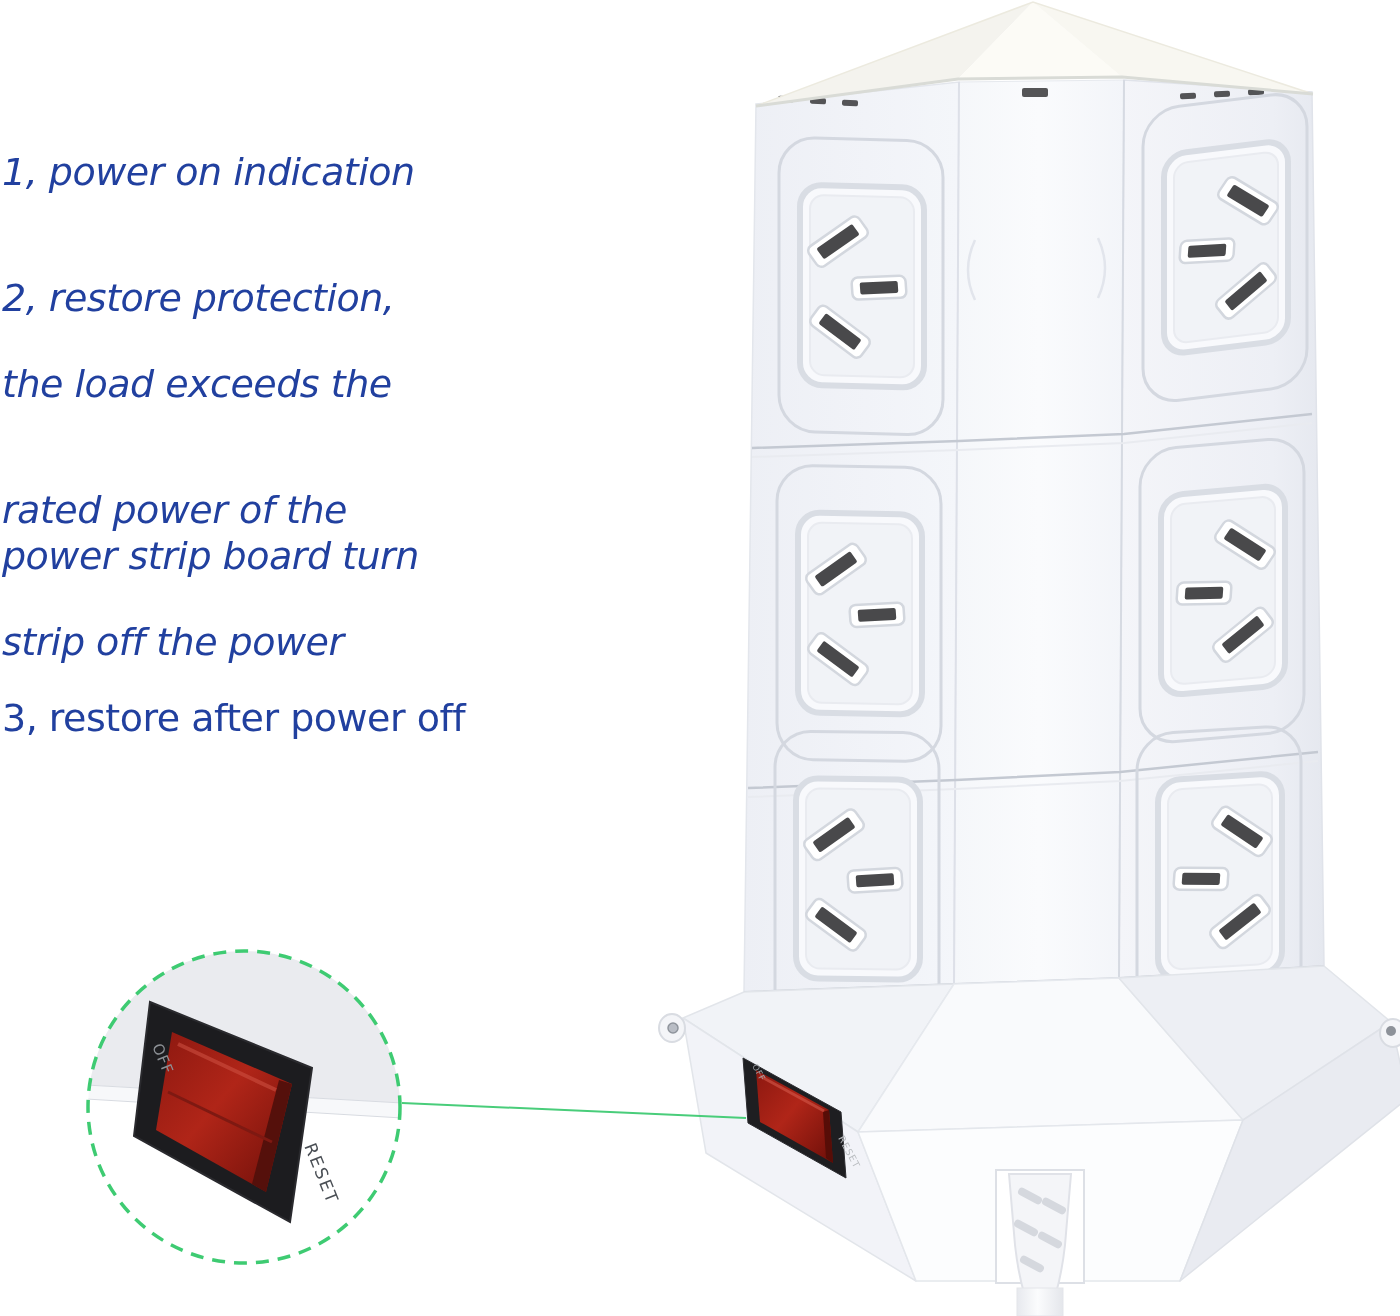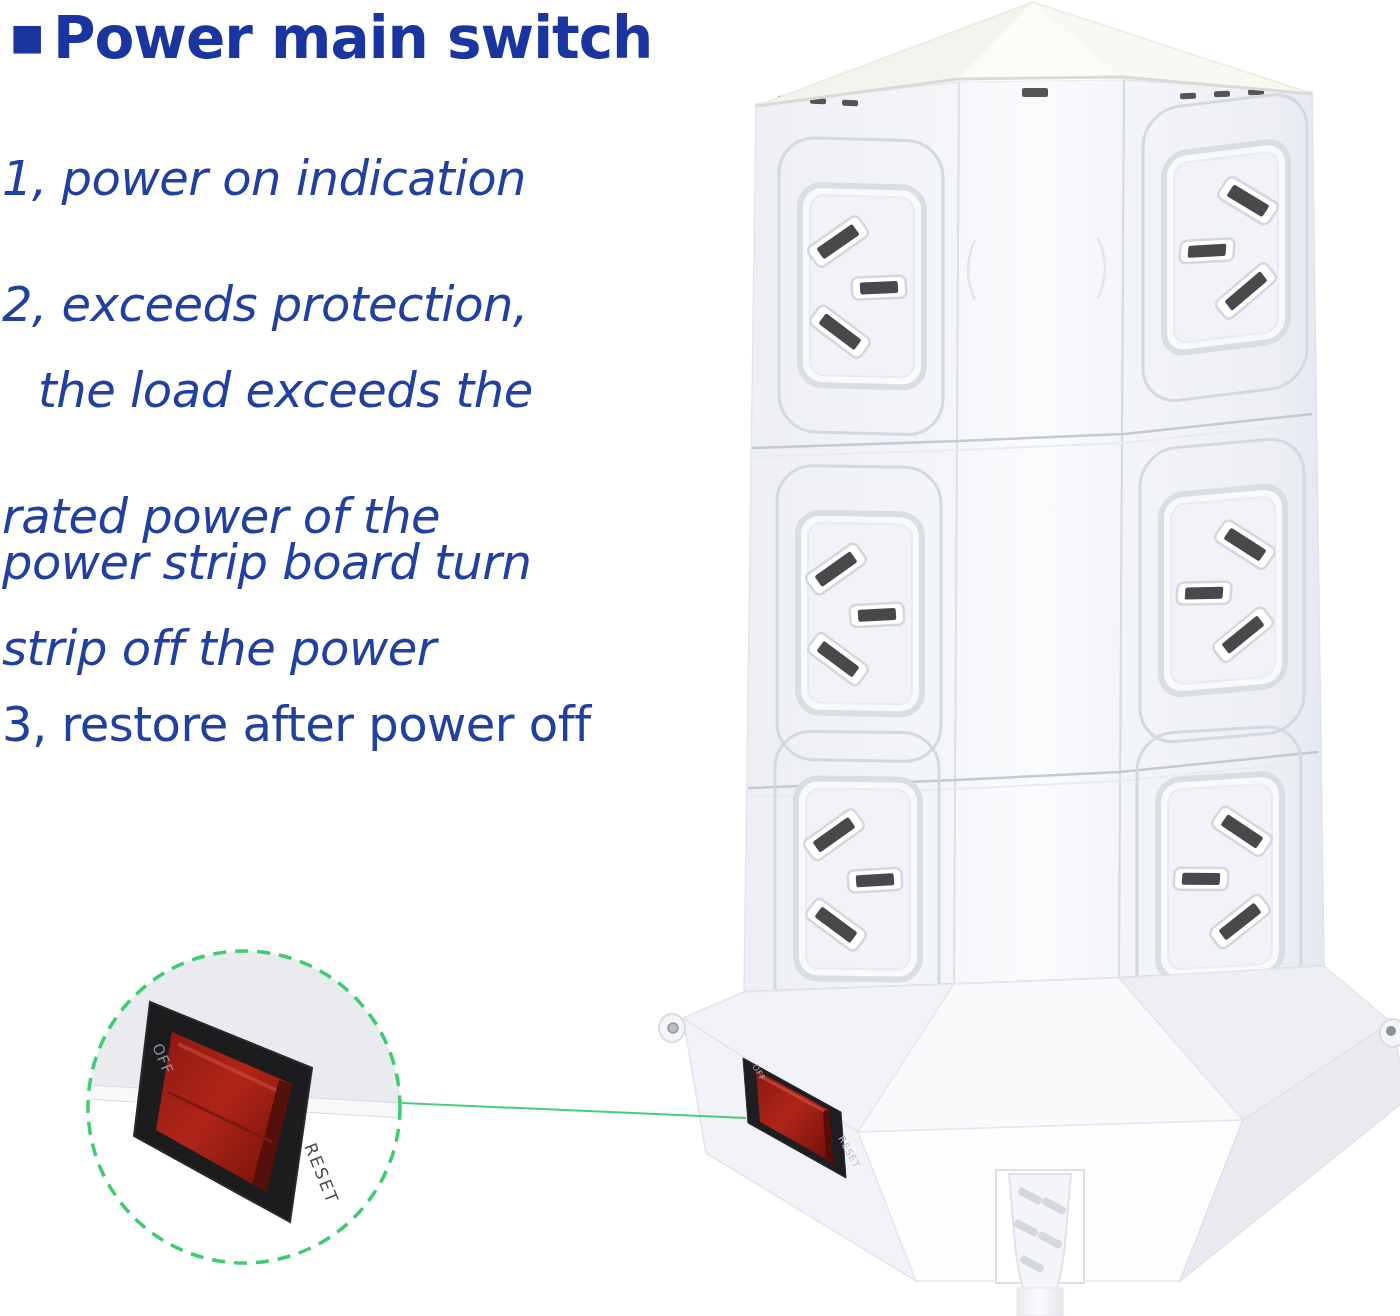--- a/index.html
+++ b/index.html
@@ -4,24 +4,24 @@
 <style>
   html,body{margin:0;padding:0;background:#ffffff;}
   body{width:1400px;height:1316px;position:relative;overflow:hidden;
        font-family:"DejaVu Sans",sans-serif;}
   .stage{position:absolute;inset:0;}
   .title{position:absolute;left:8px;top:4px;color:#1a35a0;font-weight:bold;
          font-size:58px;letter-spacing:-1px;white-space:nowrap;}
   .title .bullet{font-size:36px;vertical-align:9px;margin:0 10px 0 2px;}
   .features{position:absolute;left:2px;top:0;width:720px;}
   .features .line{position:absolute;left:0;font-style:italic;color:#21409f;
-                  font-size:48px;white-space:nowrap;letter-spacing:-0.5px;}
+                  font-size:38px;white-space:nowrap;letter-spacing:-0.5px;}
   .features .line:nth-child(1){top:150px;}
   .features .line:nth-child(2){top:276px;}
-  .features .line:nth-child(3){top:362px;margin-left:36px;}
+  .features .line:nth-child(3){top:362px;}
   .features .line:nth-child(4){top:448px;margin-top:40px;}
   .features .line:nth-child(5){top:534px;}
   .features .line:nth-child(6){top:620px;}
   .features .line:nth-child(7){top:696px;font-style:normal;}
   svg{position:absolute;left:0;top:0;}
   svg text{font-family:"DejaVu Sans",sans-serif;}
 </style>
 </head>
 <body>
 
@@ -203,26 +203,23 @@
         <path d="M292,1084 L266,1192 L252,1184 L279,1080 Z" fill="#55100b"></path>
         <path d="M168,1092 L272,1142" stroke="#7e1912" stroke-width="3" fill="none"></path>
         <path d="M178,1044 L276,1090" stroke="#cf5244" stroke-width="4" opacity="0.55"></path>
         <text transform="translate(152,1046) rotate(68)" font-size="15" fill="#8d9196" letter-spacing="1">OFF</text>
         <text transform="translate(304,1146) rotate(68)" font-size="17" fill="#4a4f55" letter-spacing="2">RESET</text>
       </g>
       <circle cx="244" cy="1107" r="156" fill="none" stroke="#3ecb72" stroke-width="3.5" stroke-dasharray="13 9"></circle>
     </g>
   </svg>
 
-  <div class="title">
-    <span class="bullet">■</span><span>Power main switch</span>
-  </div>
 
   <div class="features">
     <div class="line">1, power on indication</div>
-    <div class="line">2, exceeds protection,</div>
+    <div class="line">2, restore protection,</div>
     <div class="line">the load exceeds the</div>
     <div class="line">rated power of the</div>
     <div class="line">power strip board turn</div>
     <div class="line">strip off the power</div>
     <div class="line">3, restore after power off</div>
   </div>
 </div>
 
 </body></html>

